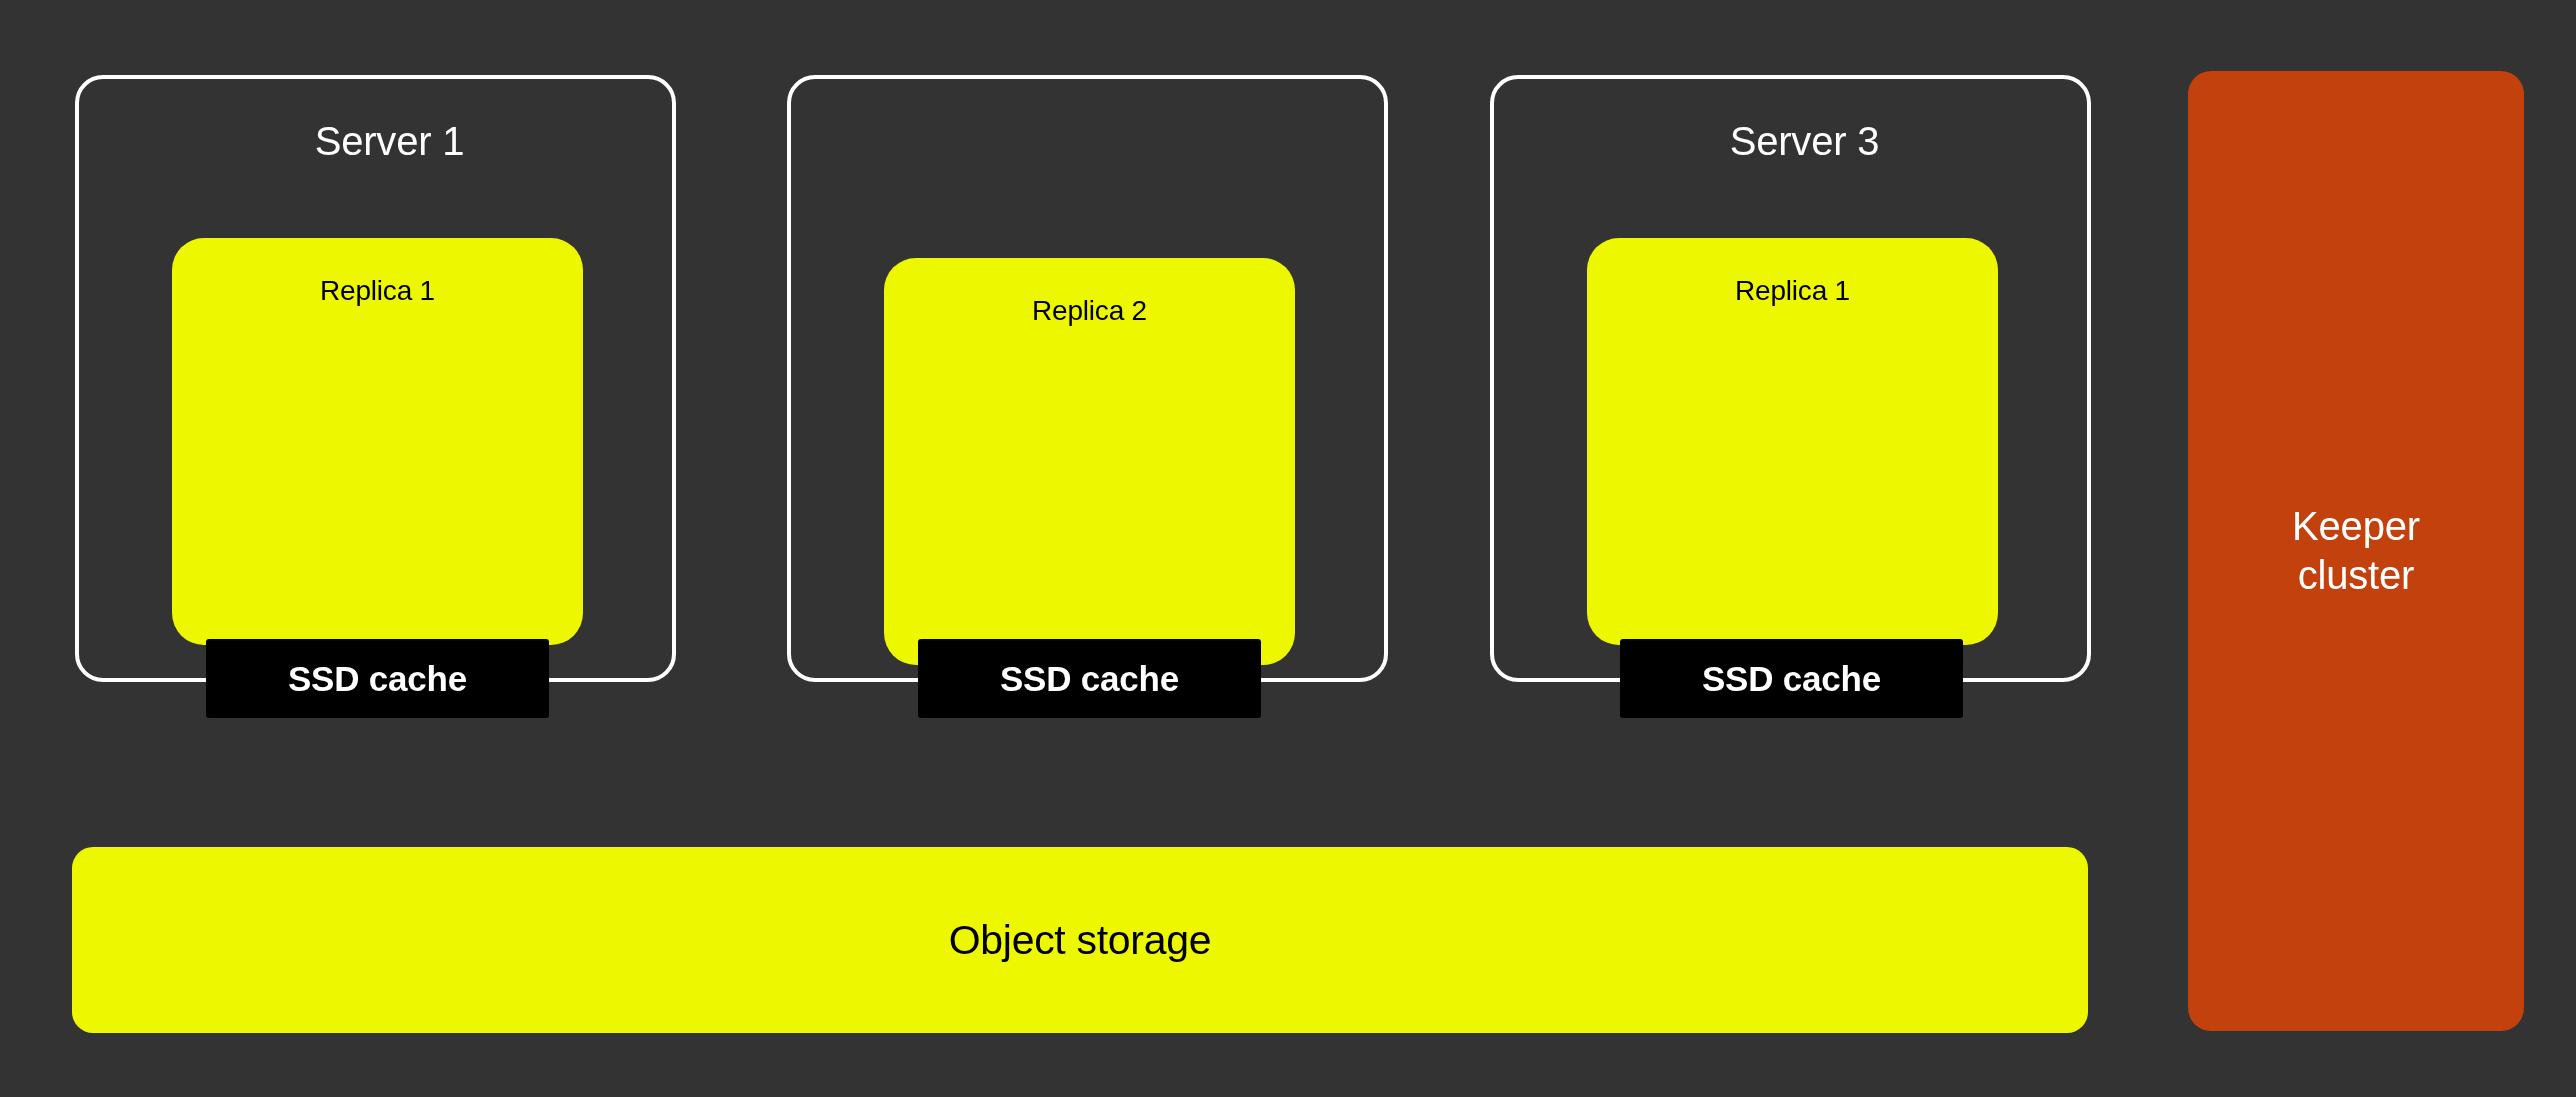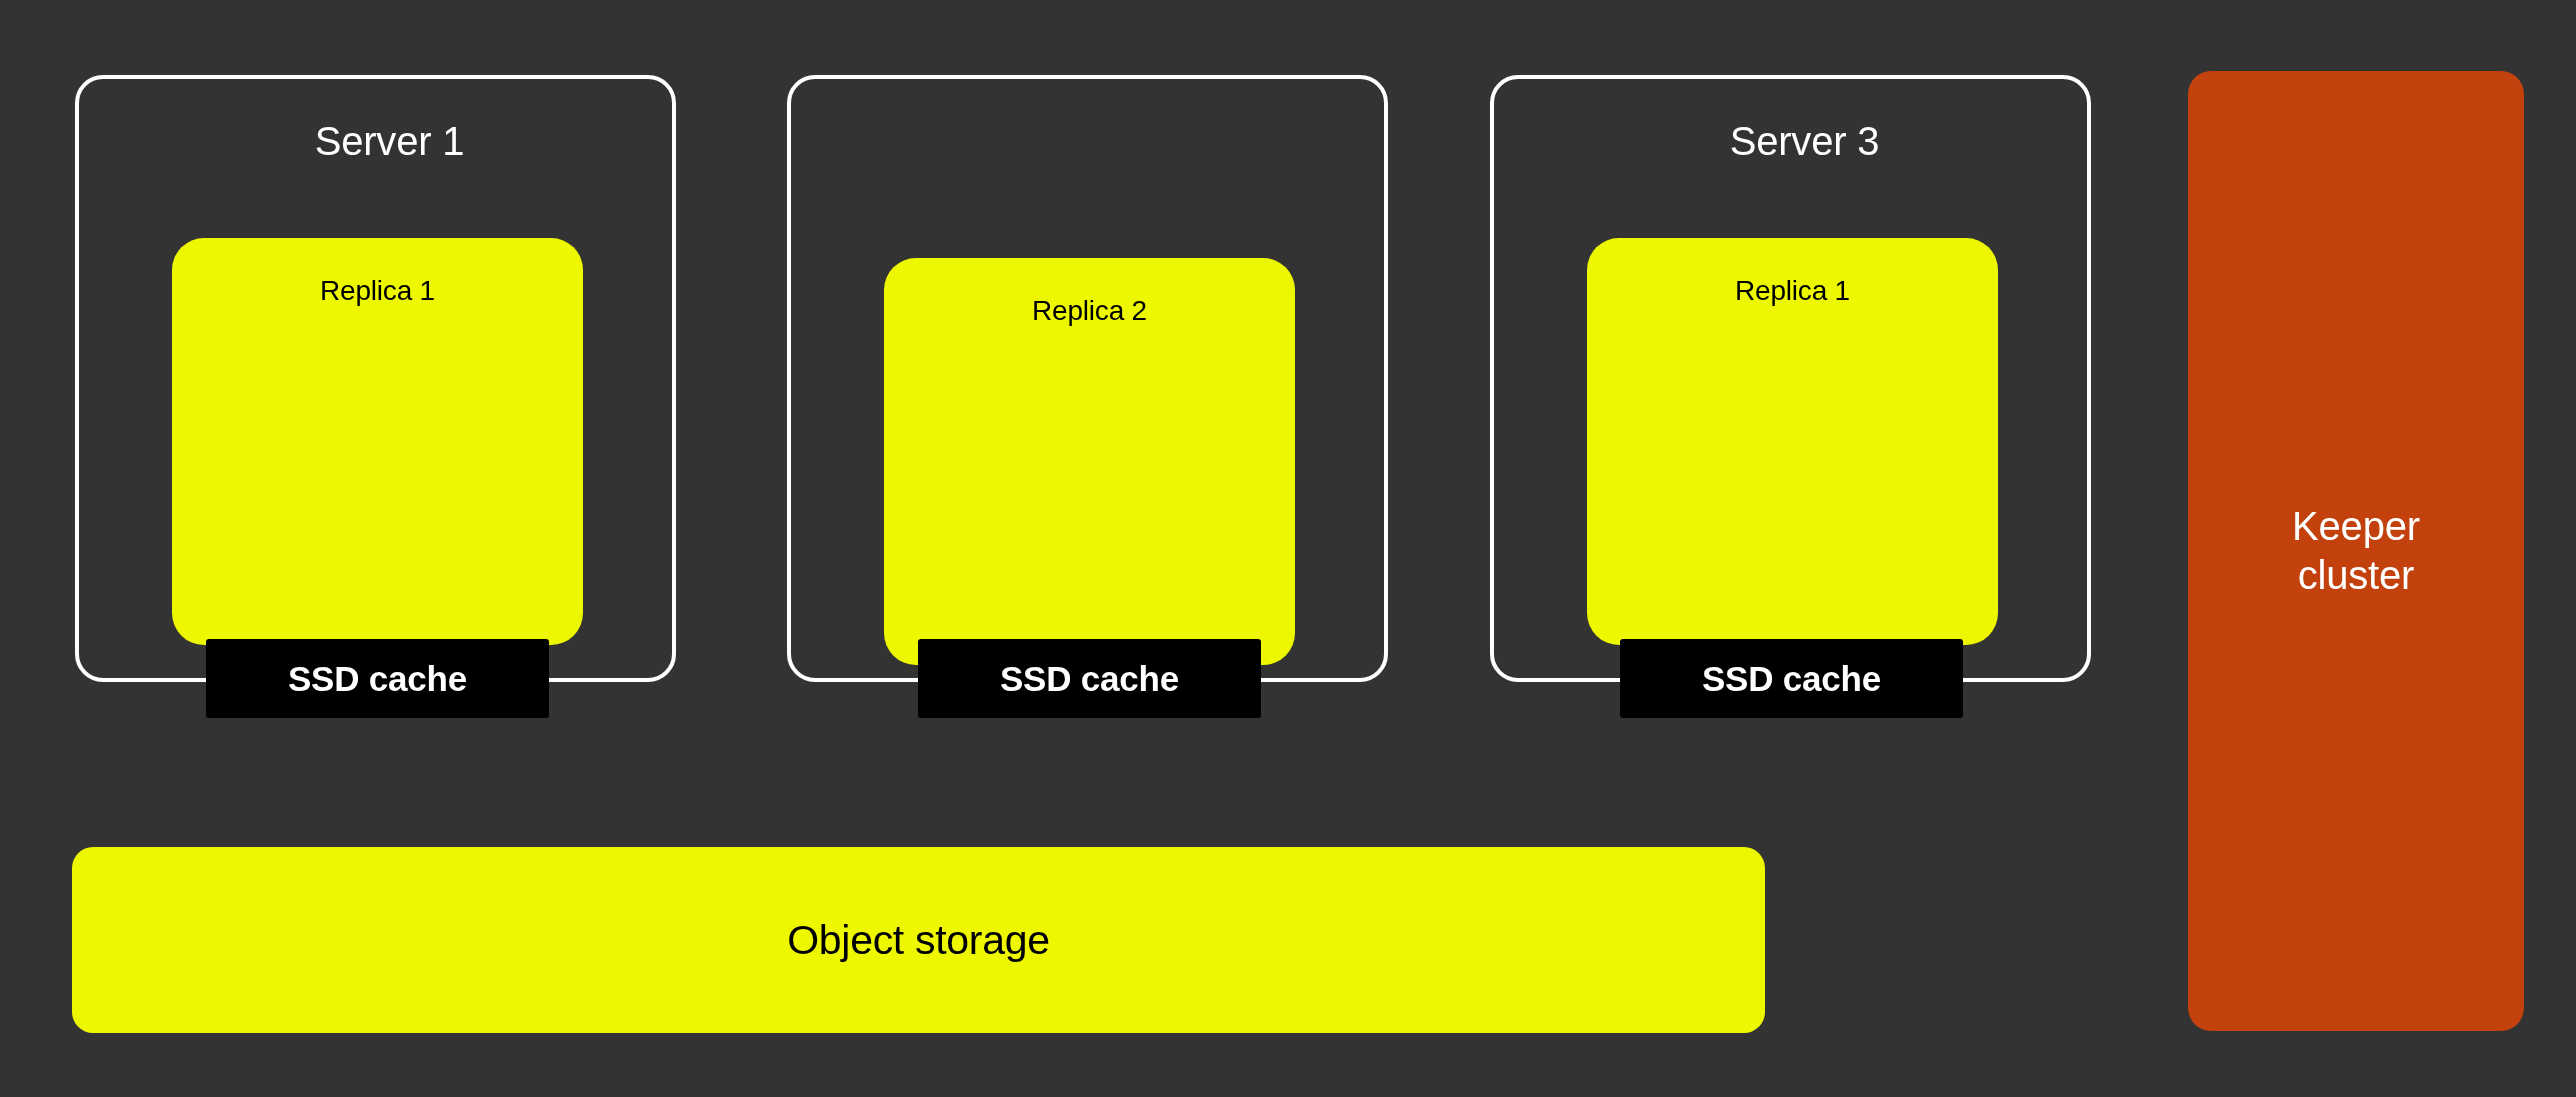--- a/index.html
+++ b/index.html
@@ -138,21 +138,21 @@
   <div class="ssd-cache" style="left:918px; top:639px; width:343px; height:79px;">SSD cache</div>
 
   <div class="server-card" style="left:1490px; top:75px; width:601px; height:607px;">
     <div class="server-title">Server 3</div>
     <div class="replica-box" style="left:93px; top:159px; width:411px; height:407px;">
       <div class="replica-label">Replica 1</div>
     </div>
   </div>
   <div class="ssd-cache" style="left:1620px; top:639px; width:343px; height:79px;">SSD cache</div>
 
-  <div class="object-storage" style="left:72px; top:847px; width:1693px; height:186px;">Object storage</div>
+  <div class="object-storage" style="left:72px; top:847px; width:2016px; height:186px;">Object storage</div>
 
   <div class="keeper-panel" style="left:2188px; top:71px; width:336px; height:960px;">
     <span class="keeper-label">Keeper
 cluster</span>
   </div>
 
 </div>
 
 
 </body></html>

